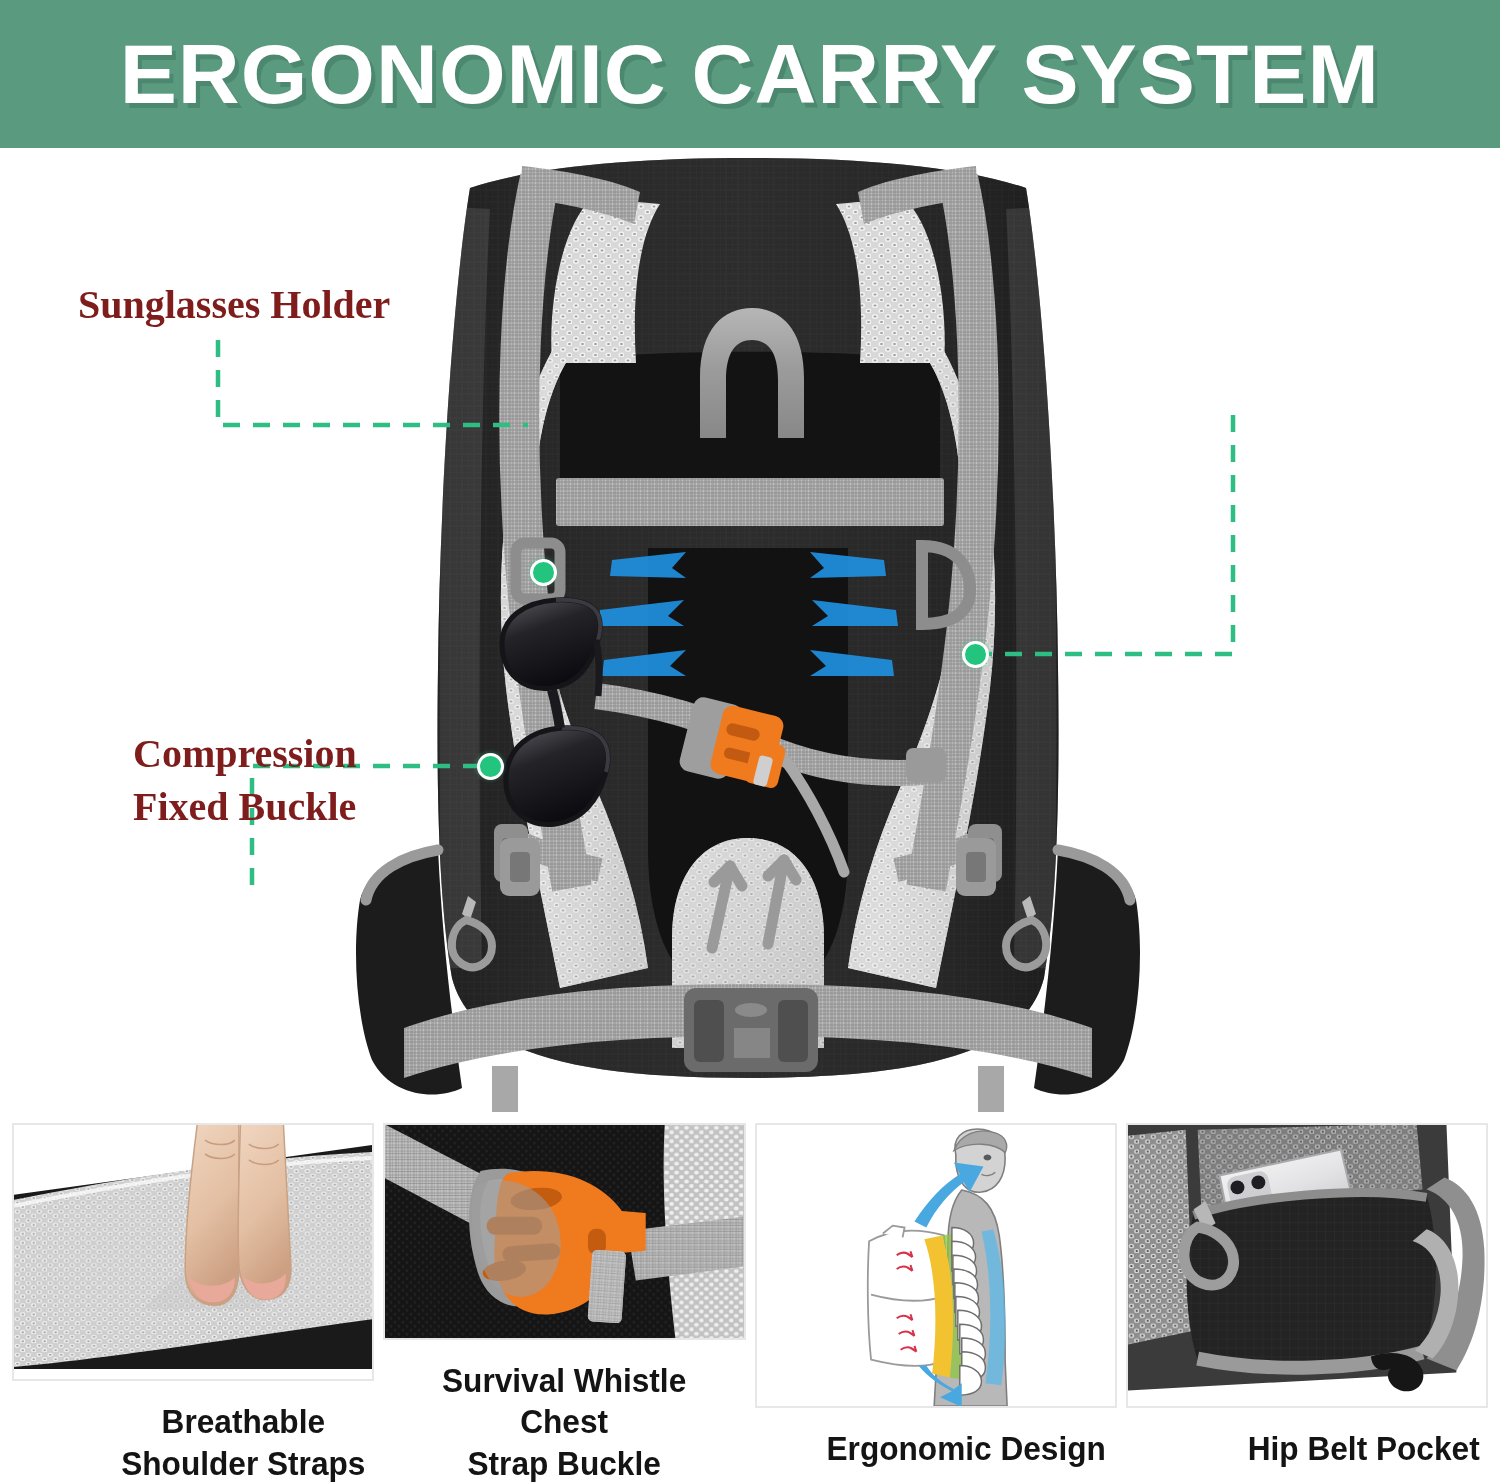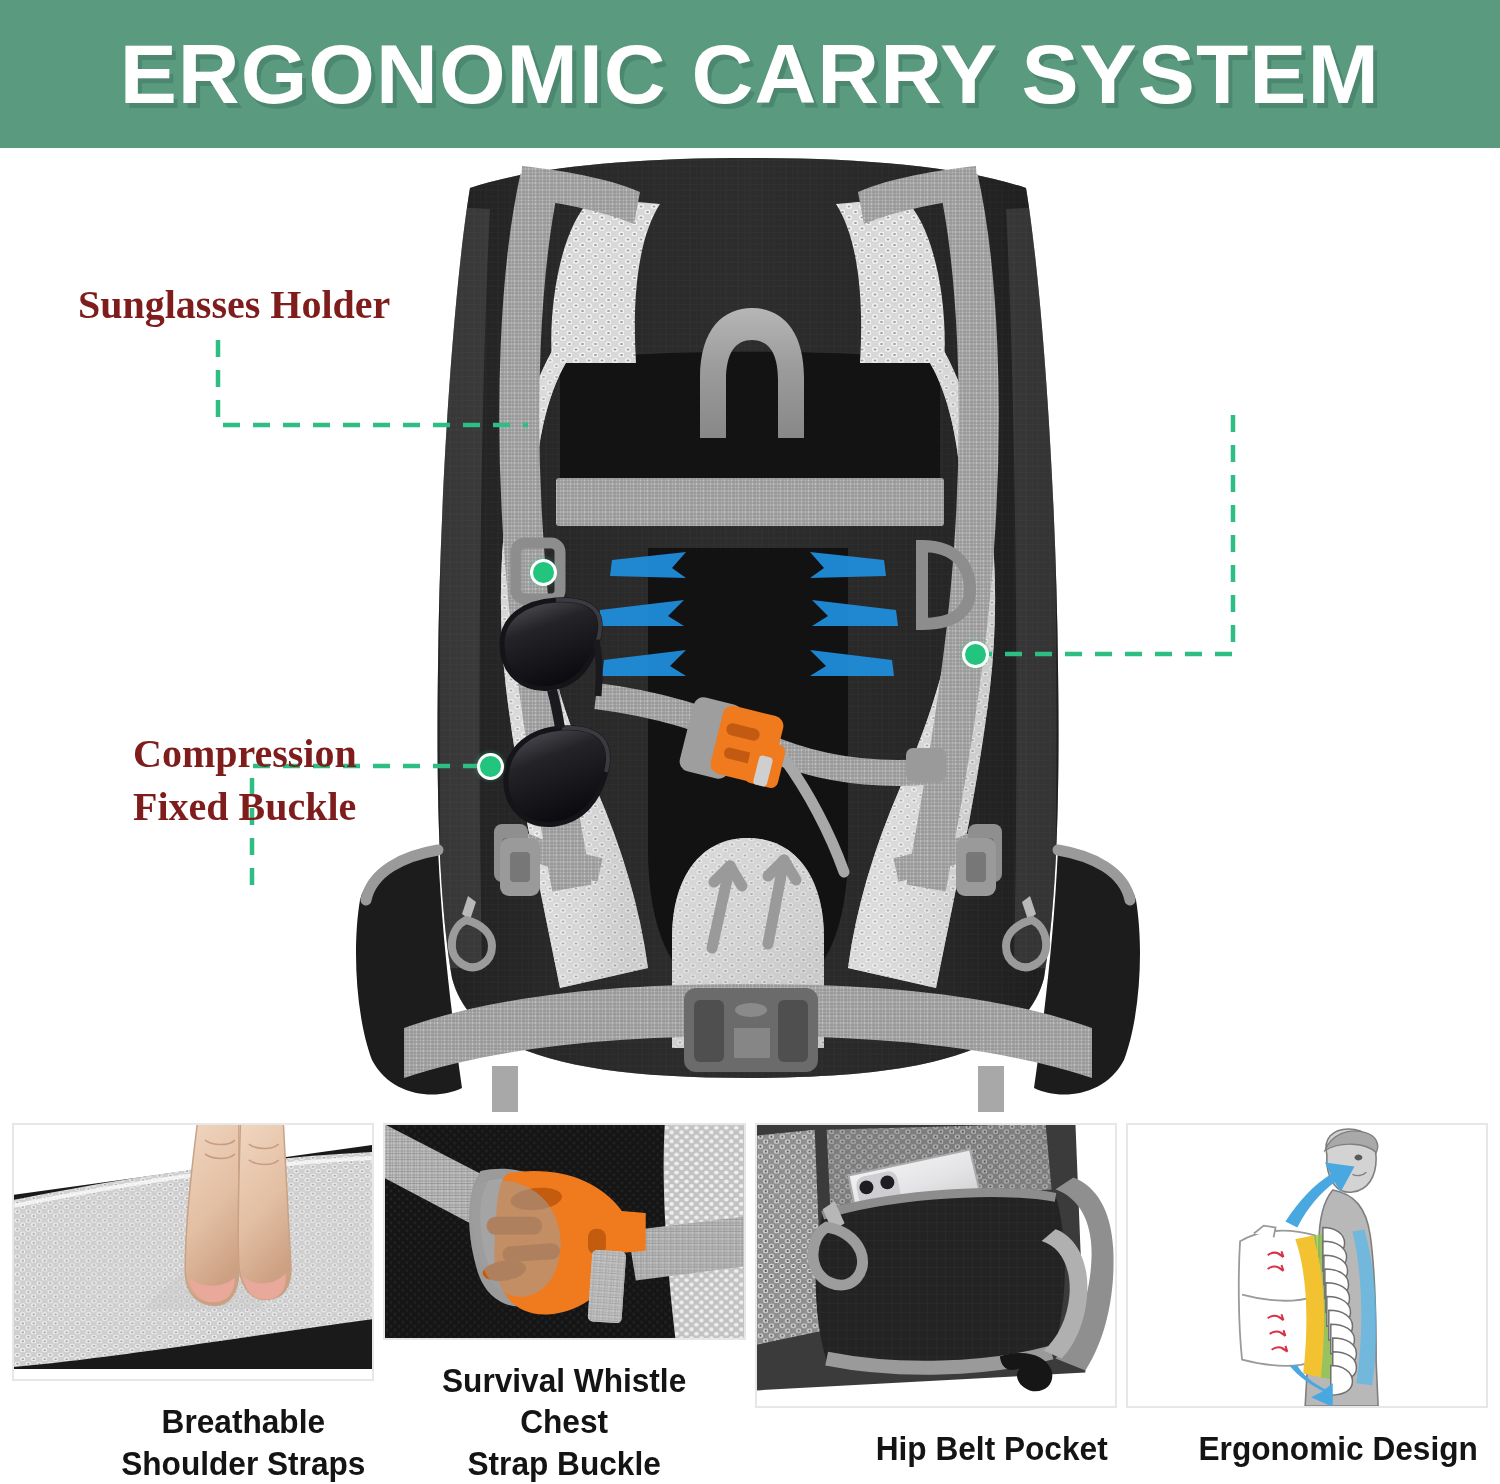--- a/index.html
+++ b/index.html
@@ -406,20 +406,78 @@
           <path d="M 92 96 C 116 86 148 92 166 118 C 184 146 178 186 156 202
                    C 136 216 110 206 100 182 C 88 152 82 110 92 96 Z" fill="#9e9e9e" opacity="0.55"></path>
         </svg>
       </div>
       <div class="thumb-caption">Survival Whistle Chest
 Strap Buckle</div>
     </div>
 
     <div class="thumb-cell">
       <div class="thumb-frame">
+        <svg class="thumb-svg" viewBox="0 0 360 285" preserveAspectRatio="xMidYMid meet">
+          <rect width="360" height="285" fill="#ffffff"></rect>
+
+          <path d="M 206 66 C 196 78 192 98 192 120 C 192 160 186 210 180 250 L 178 285
+                   L 252 285 L 250 240 C 250 190 248 140 244 112 C 240 84 228 70 206 66 Z" fill="#b8b8b8" stroke="#7f7f7f" stroke-width="1.6"></path>
+
+          <path d="M 200 30 C 196 14 206 4 222 4 C 240 4 250 16 250 34 C 250 52 242 66 226 68
+                   C 210 70 202 56 200 40 Z" fill="#d3d3d3" stroke="#7f7f7f" stroke-width="1.6"></path>
+          <path d="M 198 26 C 204 10 222 2 240 8 C 250 11 254 20 250 28 C 240 18 214 16 198 26 Z" fill="#a9a9a9" stroke="#7f7f7f" stroke-width="1.4"></path>
+          <path d="M 232 30 a 4 3 0 1 0 0.1 0" fill="#5a5a5a"></path>
+          <path d="M 240 48 C 236 52 230 52 226 50" fill="none" stroke="#7f7f7f" stroke-width="1.4"></path>
+
+          <g fill="#ffffff" stroke="#9a9a9a" stroke-width="1.8">
+            <path d="M 112 118 C 110 150 110 200 114 238 C 146 246 170 246 186 240
+                     C 192 190 192 150 188 112 C 160 104 132 106 112 118 Z"></path>
+            <path d="M 114 172 C 144 180 168 180 188 174" fill="none"></path>
+            <path d="M 126 110 L 136 102 L 148 104 L 146 114" fill="#ffffff"></path>
+          </g>
+
+          <g stroke="#d8314a" stroke-width="2" fill="none">
+            <path d="M 140 132 q 8 -6 16 2 M 156 134 l -6 -4 M 156 134 l -2 -6"></path>
+            <path d="M 140 146 q 8 -6 16 2 M 156 148 l -6 -4 M 156 148 l -2 -6"></path>
+            <path d="M 140 196 q 8 -6 16 2 M 156 198 l -6 -4 M 156 198 l -2 -6"></path>
+            <path d="M 142 212 q 8 -6 16 2 M 158 214 l -6 -4 M 158 214 l -2 -6"></path>
+            <path d="M 144 228 q 8 -6 16 2 M 160 230 l -6 -4 M 160 230 l -2 -6"></path>
+          </g>
+
+          <path d="M 168 116 C 180 150 182 200 176 252 L 194 256 C 200 200 198 148 186 112 Z" fill="#f2c230"></path>
+          <path d="M 186 112 C 198 148 200 200 194 256 L 206 258 C 212 202 210 150 198 110 Z" fill="#8ec63f" opacity="0.75"></path>
+          <path d="M 226 108 C 236 150 238 206 230 262 L 246 264 C 254 206 250 148 238 106 Z" fill="#5bb8e8" opacity="0.75"></path>
+
+          <g fill="#ffffff" stroke="#6f6f6f" stroke-width="1.5">
+            <path d="M 196 104 C 208 104 218 110 218 120 C 218 130 208 134 196 134 Z"></path>
+            <path d="M 196 118 C 210 118 220 124 220 134 C 220 144 210 148 196 148 Z"></path>
+            <path d="M 197 132 C 211 132 221 138 221 148 C 221 158 211 162 197 162 Z"></path>
+            <path d="M 198 146 C 212 146 222 152 222 162 C 222 172 212 176 198 176 Z"></path>
+            <path d="M 199 160 C 213 160 223 166 223 176 C 223 186 213 190 199 190 Z"></path>
+            <path d="M 200 174 C 214 174 224 180 224 190 C 224 200 214 204 200 204 Z"></path>
+            <path d="M 202 188 C 216 188 226 194 226 204 C 226 214 216 218 202 218 Z"></path>
+            <path d="M 204 202 C 218 202 228 208 228 218 C 228 228 218 232 204 232 Z"></path>
+            <path d="M 206 216 C 220 216 230 222 230 232 C 230 242 220 246 206 246 Z"></path>
+            <path d="M 206 230 C 220 230 230 236 230 246 C 230 256 220 260 206 260 Z"></path>
+            <path d="M 204 244 C 216 244 226 250 226 260 C 226 270 216 274 204 274 Z"></path>
+          </g>
+
+          <g fill="#4aa8e0">
+            <path d="M 158 98 C 172 76 188 60 204 50 L 198 38 L 228 42 L 214 68 L 208 58
+                     C 194 68 180 84 170 104 Z"></path>
+            <path d="M 162 244 C 172 256 184 264 196 270 L 184 276 L 206 286 L 206 262 L 198 268
+                     C 186 262 176 254 170 244 Z"></path>
+          </g>
+        </svg>
+      </div>
+      <div class="thumb-caption">Ergonomic Design</div>
+    </div>
+
+    <div class="thumb-cell">
+      <div class="thumb-frame">
         <svg class="thumb-svg" viewBox="0 0 360 285" preserveAspectRatio="xMidYMid slice">
           <defs>
             <pattern id="t3mesh" width="11" height="10" patternUnits="userSpaceOnUse">
               <rect width="11" height="10" fill="#8e8e8e"></rect>
               <ellipse cx="3.4" cy="3" rx="2.7" ry="2.3" fill="#d8d8d8"></ellipse>
               <ellipse cx="8.8" cy="8" rx="2.7" ry="2.3" fill="#d8d8d8"></ellipse>
               <ellipse cx="3.4" cy="3" rx="1.2" ry="1" fill="#4d4d4d"></ellipse>
               <ellipse cx="8.8" cy="8" rx="1.2" ry="1" fill="#4d4d4d"></ellipse>
             </pattern>
             <pattern id="t3rip" width="9" height="9" patternUnits="userSpaceOnUse">
@@ -461,73 +519,15 @@
                    L 330 248 C 352 214 360 168 358 126 C 356 86 340 62 318 54 Z" fill="#8f8f8f"></path>
           <path d="M 286 118 C 306 124 316 146 314 172 C 312 196 302 216 288 228
                    L 306 236 C 322 220 332 192 332 164 C 332 134 318 112 300 106 Z" fill="#b0b0b0"></path>
 
           <path d="M 244 234 C 268 226 290 232 296 248 C 300 262 288 272 274 268
                    C 262 264 258 252 264 246 C 252 250 246 246 244 234 Z" fill="#161616"></path>
         </svg>
       </div>
       <div class="thumb-caption">Hip Belt Pocket</div>
     </div>
-
-    <div class="thumb-cell">
-      <div class="thumb-frame">
-        <svg class="thumb-svg" viewBox="0 0 360 285" preserveAspectRatio="xMidYMid meet">
-          <rect width="360" height="285" fill="#ffffff"></rect>
-
-          <path d="M 206 66 C 196 78 192 98 192 120 C 192 160 186 210 180 250 L 178 285
-                   L 252 285 L 250 240 C 250 190 248 140 244 112 C 240 84 228 70 206 66 Z" fill="#b8b8b8" stroke="#7f7f7f" stroke-width="1.6"></path>
-
-          <path d="M 200 30 C 196 14 206 4 222 4 C 240 4 250 16 250 34 C 250 52 242 66 226 68
-                   C 210 70 202 56 200 40 Z" fill="#d3d3d3" stroke="#7f7f7f" stroke-width="1.6"></path>
-          <path d="M 198 26 C 204 10 222 2 240 8 C 250 11 254 20 250 28 C 240 18 214 16 198 26 Z" fill="#a9a9a9" stroke="#7f7f7f" stroke-width="1.4"></path>
-          <path d="M 232 30 a 4 3 0 1 0 0.1 0" fill="#5a5a5a"></path>
-          <path d="M 240 48 C 236 52 230 52 226 50" fill="none" stroke="#7f7f7f" stroke-width="1.4"></path>
-
-          <g fill="#ffffff" stroke="#9a9a9a" stroke-width="1.8">
-            <path d="M 112 118 C 110 150 110 200 114 238 C 146 246 170 246 186 240
-                     C 192 190 192 150 188 112 C 160 104 132 106 112 118 Z"></path>
-            <path d="M 114 172 C 144 180 168 180 188 174" fill="none"></path>
-            <path d="M 126 110 L 136 102 L 148 104 L 146 114" fill="#ffffff"></path>
-          </g>
-
-          <g stroke="#d8314a" stroke-width="2" fill="none">
-            <path d="M 140 132 q 8 -6 16 2 M 156 134 l -6 -4 M 156 134 l -2 -6"></path>
-            <path d="M 140 146 q 8 -6 16 2 M 156 148 l -6 -4 M 156 148 l -2 -6"></path>
-            <path d="M 140 196 q 8 -6 16 2 M 156 198 l -6 -4 M 156 198 l -2 -6"></path>
-            <path d="M 142 212 q 8 -6 16 2 M 158 214 l -6 -4 M 158 214 l -2 -6"></path>
-            <path d="M 144 228 q 8 -6 16 2 M 160 230 l -6 -4 M 160 230 l -2 -6"></path>
-          </g>
-
-          <path d="M 168 116 C 180 150 182 200 176 252 L 194 256 C 200 200 198 148 186 112 Z" fill="#f2c230"></path>
-          <path d="M 186 112 C 198 148 200 200 194 256 L 206 258 C 212 202 210 150 198 110 Z" fill="#8ec63f" opacity="0.75"></path>
-          <path d="M 226 108 C 236 150 238 206 230 262 L 246 264 C 254 206 250 148 238 106 Z" fill="#5bb8e8" opacity="0.75"></path>
-
-          <g fill="#ffffff" stroke="#6f6f6f" stroke-width="1.5">
-            <path d="M 196 104 C 208 104 218 110 218 120 C 218 130 208 134 196 134 Z"></path>
-            <path d="M 196 118 C 210 118 220 124 220 134 C 220 144 210 148 196 148 Z"></path>
-            <path d="M 197 132 C 211 132 221 138 221 148 C 221 158 211 162 197 162 Z"></path>
-            <path d="M 198 146 C 212 146 222 152 222 162 C 222 172 212 176 198 176 Z"></path>
-            <path d="M 199 160 C 213 160 223 166 223 176 C 223 186 213 190 199 190 Z"></path>
-            <path d="M 200 174 C 214 174 224 180 224 190 C 224 200 214 204 200 204 Z"></path>
-            <path d="M 202 188 C 216 188 226 194 226 204 C 226 214 216 218 202 218 Z"></path>
-            <path d="M 204 202 C 218 202 228 208 228 218 C 228 228 218 232 204 232 Z"></path>
-            <path d="M 206 216 C 220 216 230 222 230 232 C 230 242 220 246 206 246 Z"></path>
-            <path d="M 206 230 C 220 230 230 236 230 246 C 230 256 220 260 206 260 Z"></path>
-            <path d="M 204 244 C 216 244 226 250 226 260 C 226 270 216 274 204 274 Z"></path>
-          </g>
-
-          <g fill="#4aa8e0">
-            <path d="M 158 98 C 172 76 188 60 204 50 L 198 38 L 228 42 L 214 68 L 208 58
-                     C 194 68 180 84 170 104 Z"></path>
-            <path d="M 162 244 C 172 256 184 264 196 270 L 184 276 L 206 286 L 206 262 L 198 268
-                     C 186 262 176 254 170 244 Z"></path>
-          </g>
-        </svg>
-      </div>
-      <div class="thumb-caption">Ergonomic Design</div>
-    </div>
   </div>
 
 </div>
 
 </body></html>

